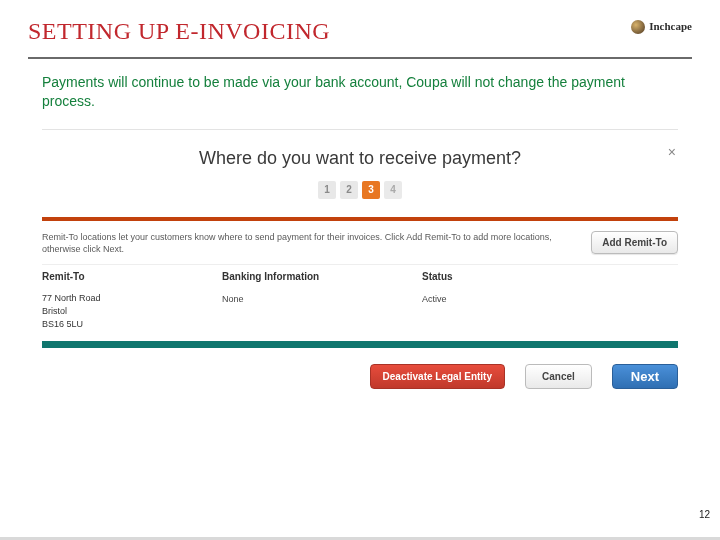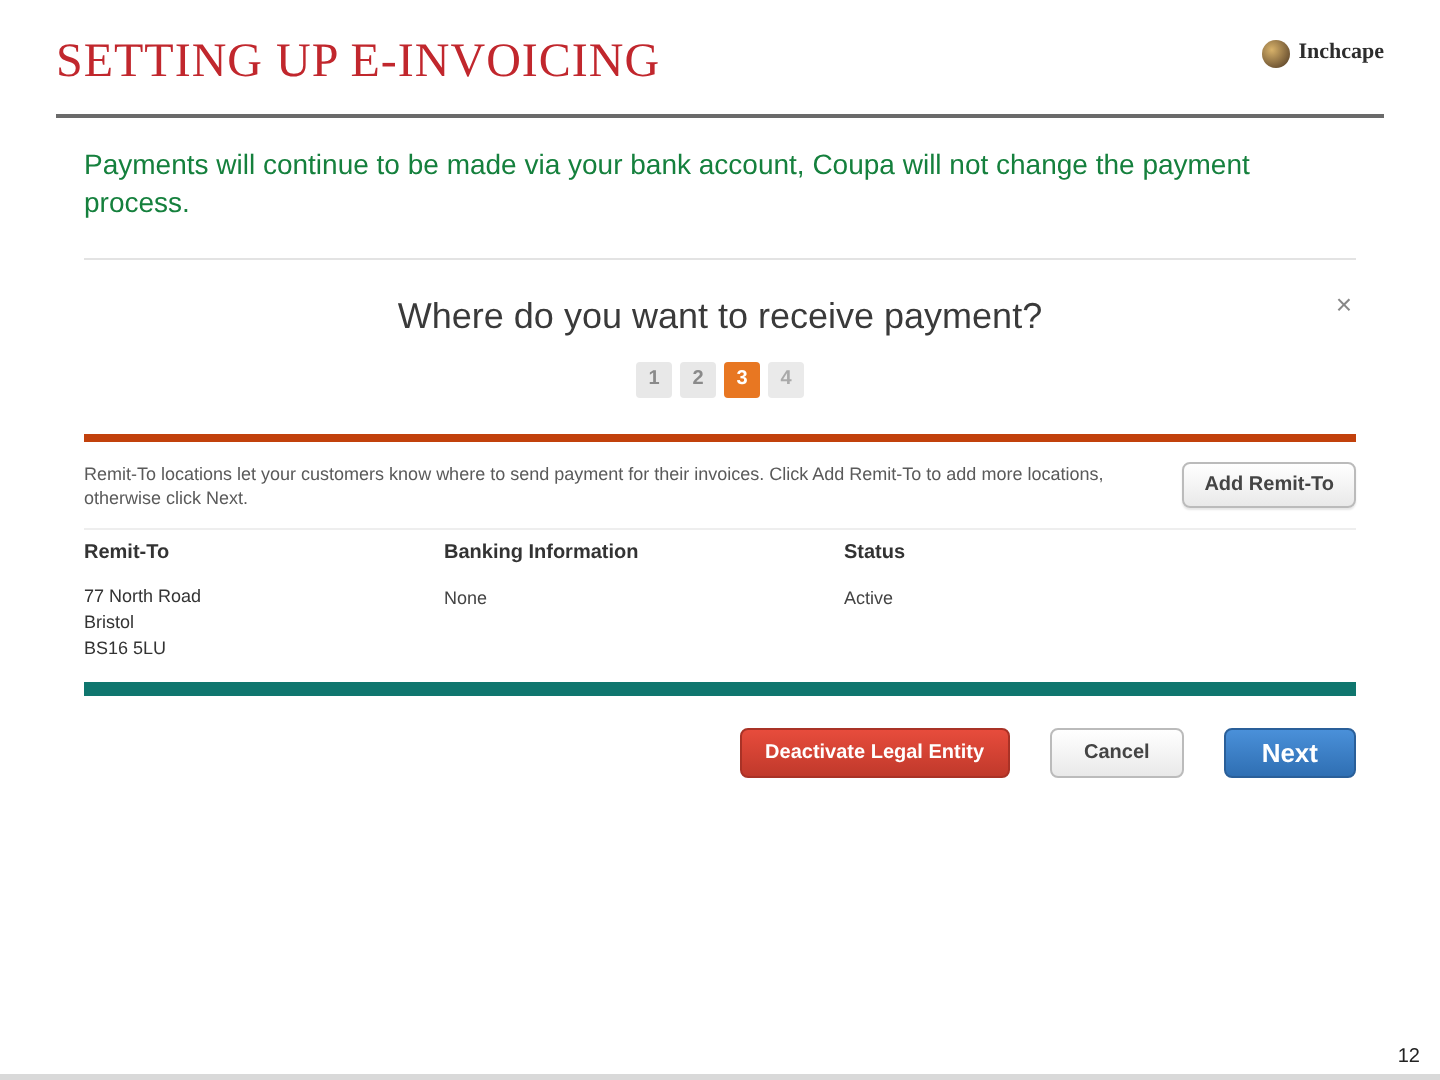--- a/index.html
+++ b/index.html
@@ -28,21 +28,21 @@
     .col-status { flex: 1; }
     .col-action { flex: 0 0 70px; text-align: right; }
     .table-row { display: flex; padding: 4px 0 10px 0; border-bottom: 7px solid #0f766e; }
     .addr { font-size: 9px; line-height: 1.45; color: #333; }
     .cell-val { font-size: 9px; color: #444; padding-top: 2px; }
     .btn-manage { font-size: 9px; padding: 4px 10px; }
     .footer-btns { display: flex; justify-content: flex-end; gap: 20px; padding: 16px 0 0 0; }
     .btn-danger { background: linear-gradient(#e74c3c,#c0392b); border: 1px solid #a93226; color: #fff; font-size: 10px; padding: 6px 12px; border-radius: 4px; font-weight: 700; cursor: pointer; }
     .btn-primary { background: linear-gradient(#4a90d9,#2f6fb3); border: 1px solid #2a5f99; color: #fff; font-size: 13px; padding: 0 18px; border-radius: 4px; font-weight: 700; cursor: pointer; }
     .btn-cancel { font-size: 10px; padding: 6px 16px; border-radius: 4px; border: 1px solid #bbb; background: linear-gradient(#fff,#e9e9e9); color: #444; font-weight: 700; cursor: pointer; }
-    .page-num { position: absolute; bottom: 6px; right: 10px; font-size: 10px; color: #222; }
+    .page-num { position: absolute; bottom: 20px; right: 10px; font-size: 10px; color: #222; }
     .bottom-bar { position: absolute; bottom: 0; left: 0; right: 0; height: 3px; background: #d9d9d9; }
   </style>
 </head>
 <body>
 
 <div class="header">
   <div class="title">SETTING UP E-INVOICING</div>
   <div class="logo">
     <div class="logo-icon"></div>
     <div class="logo-text">Inchcape</div>

